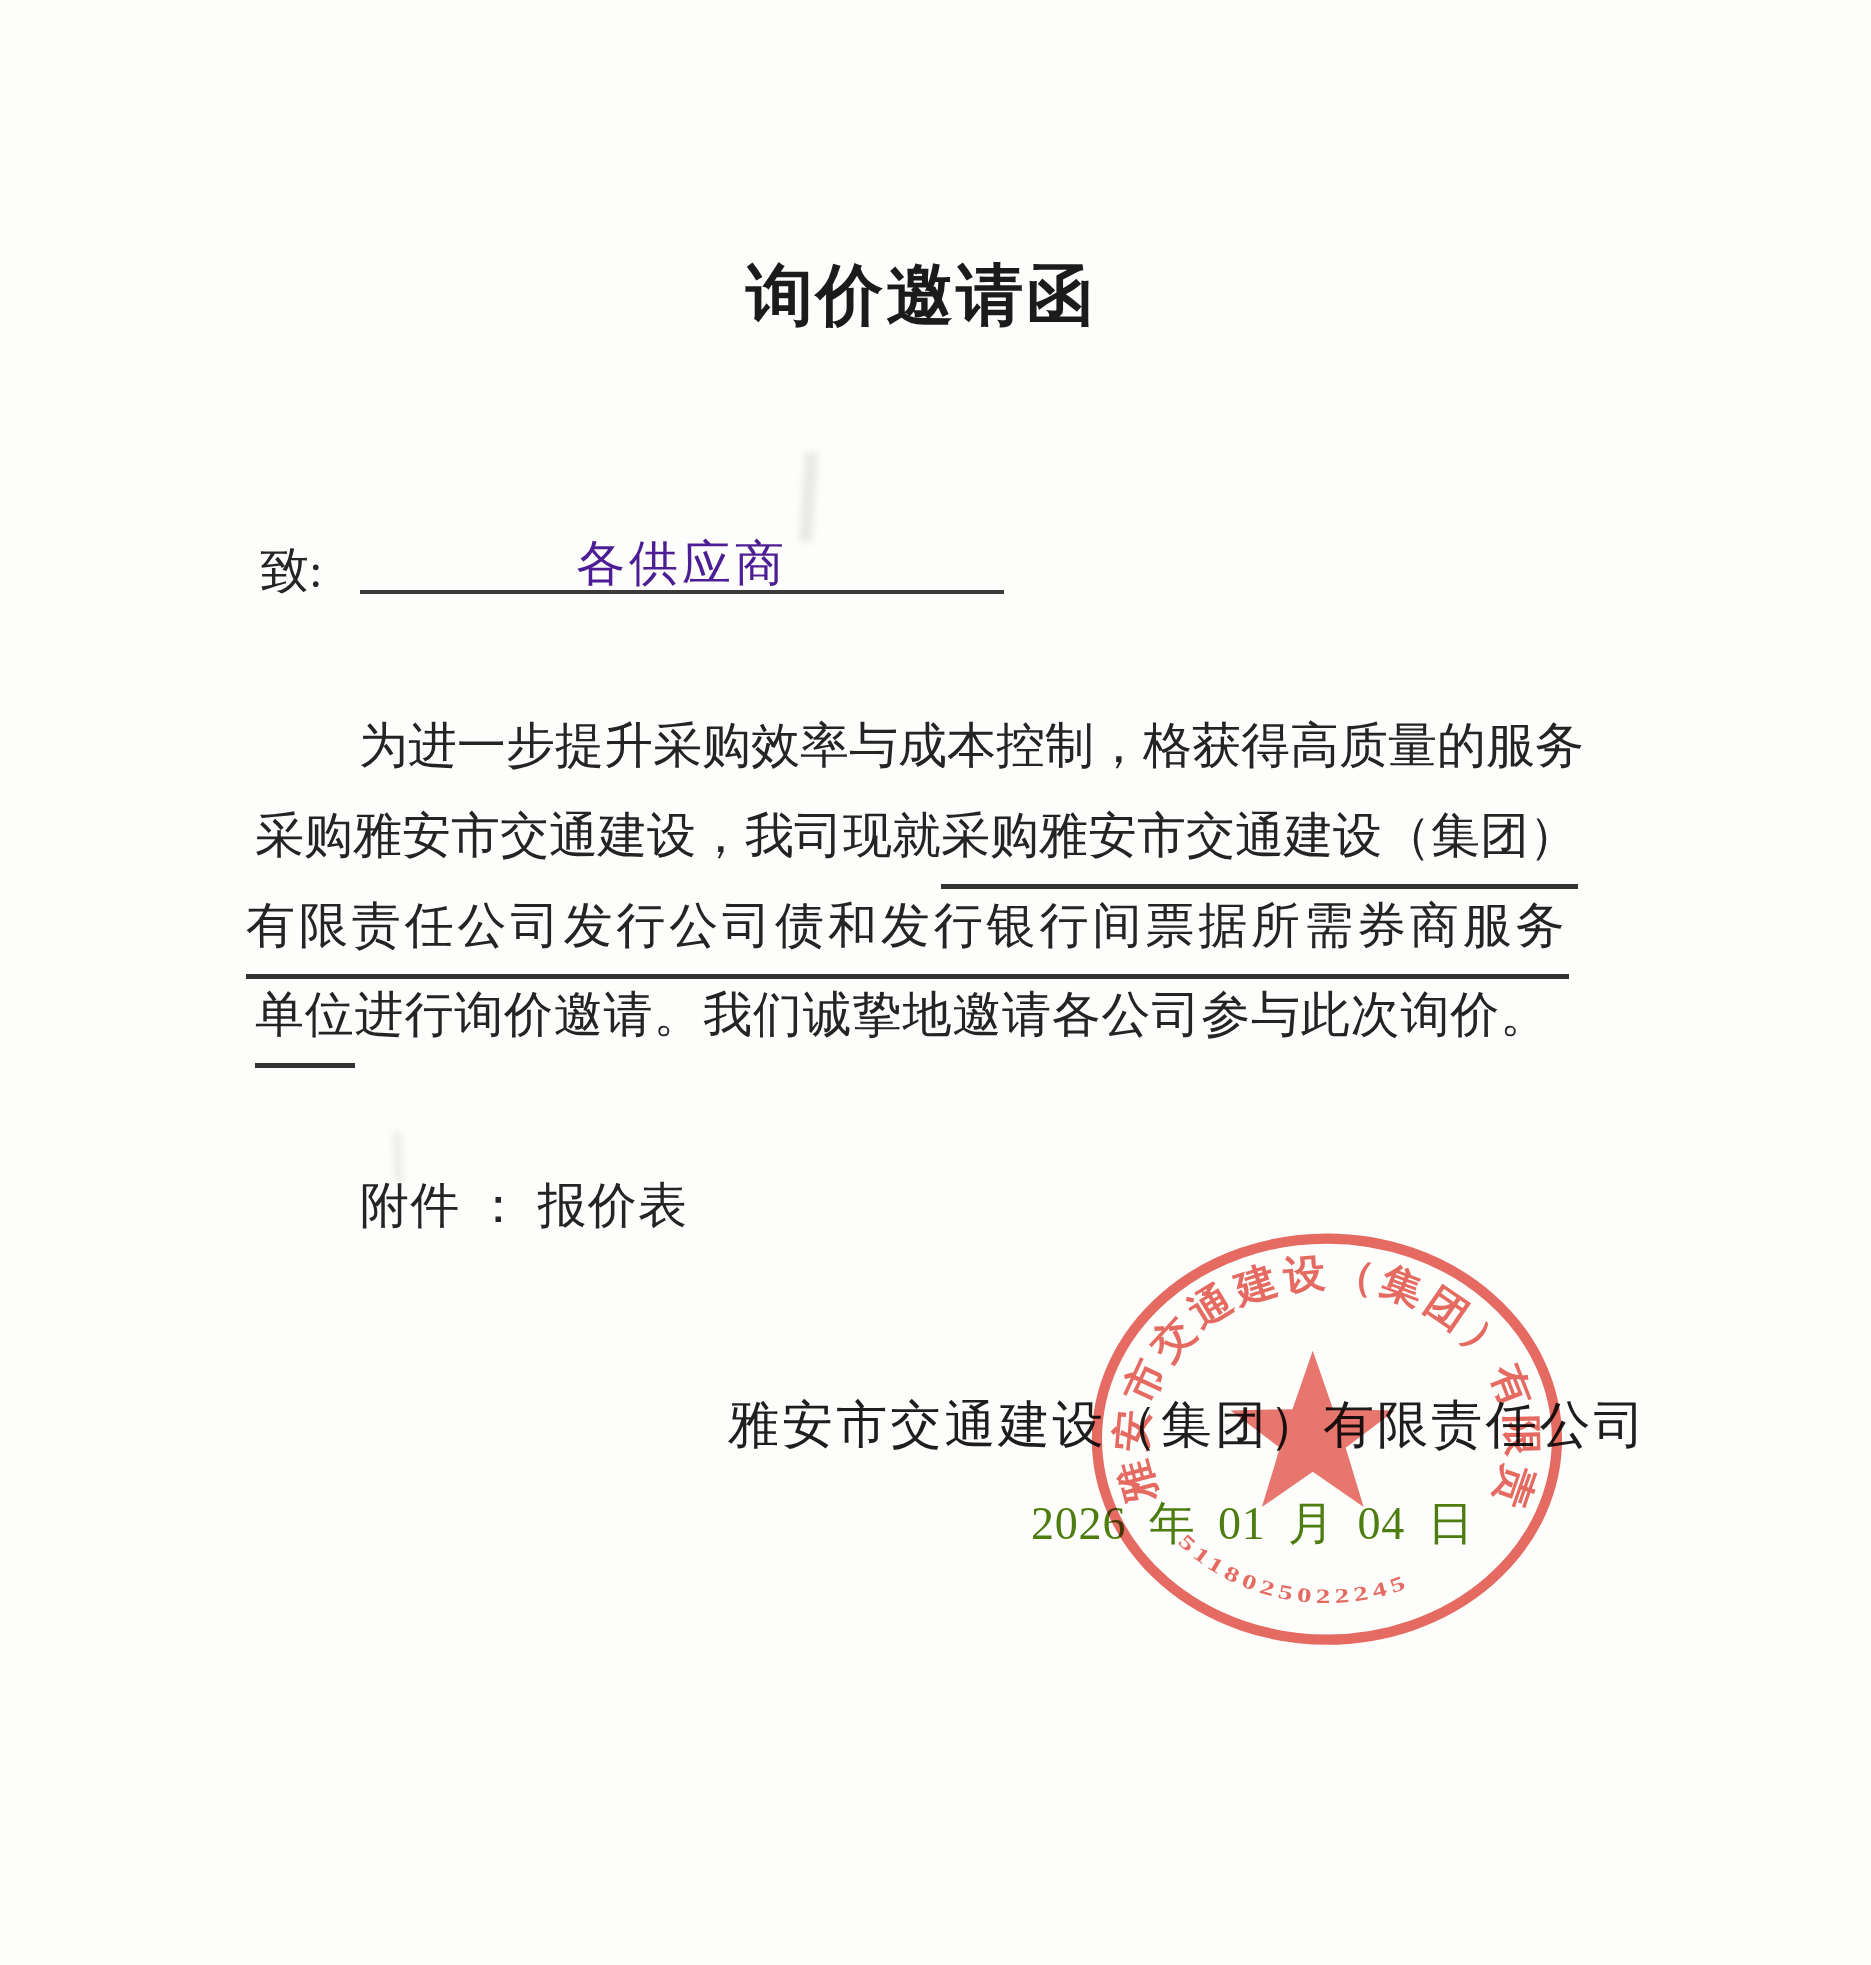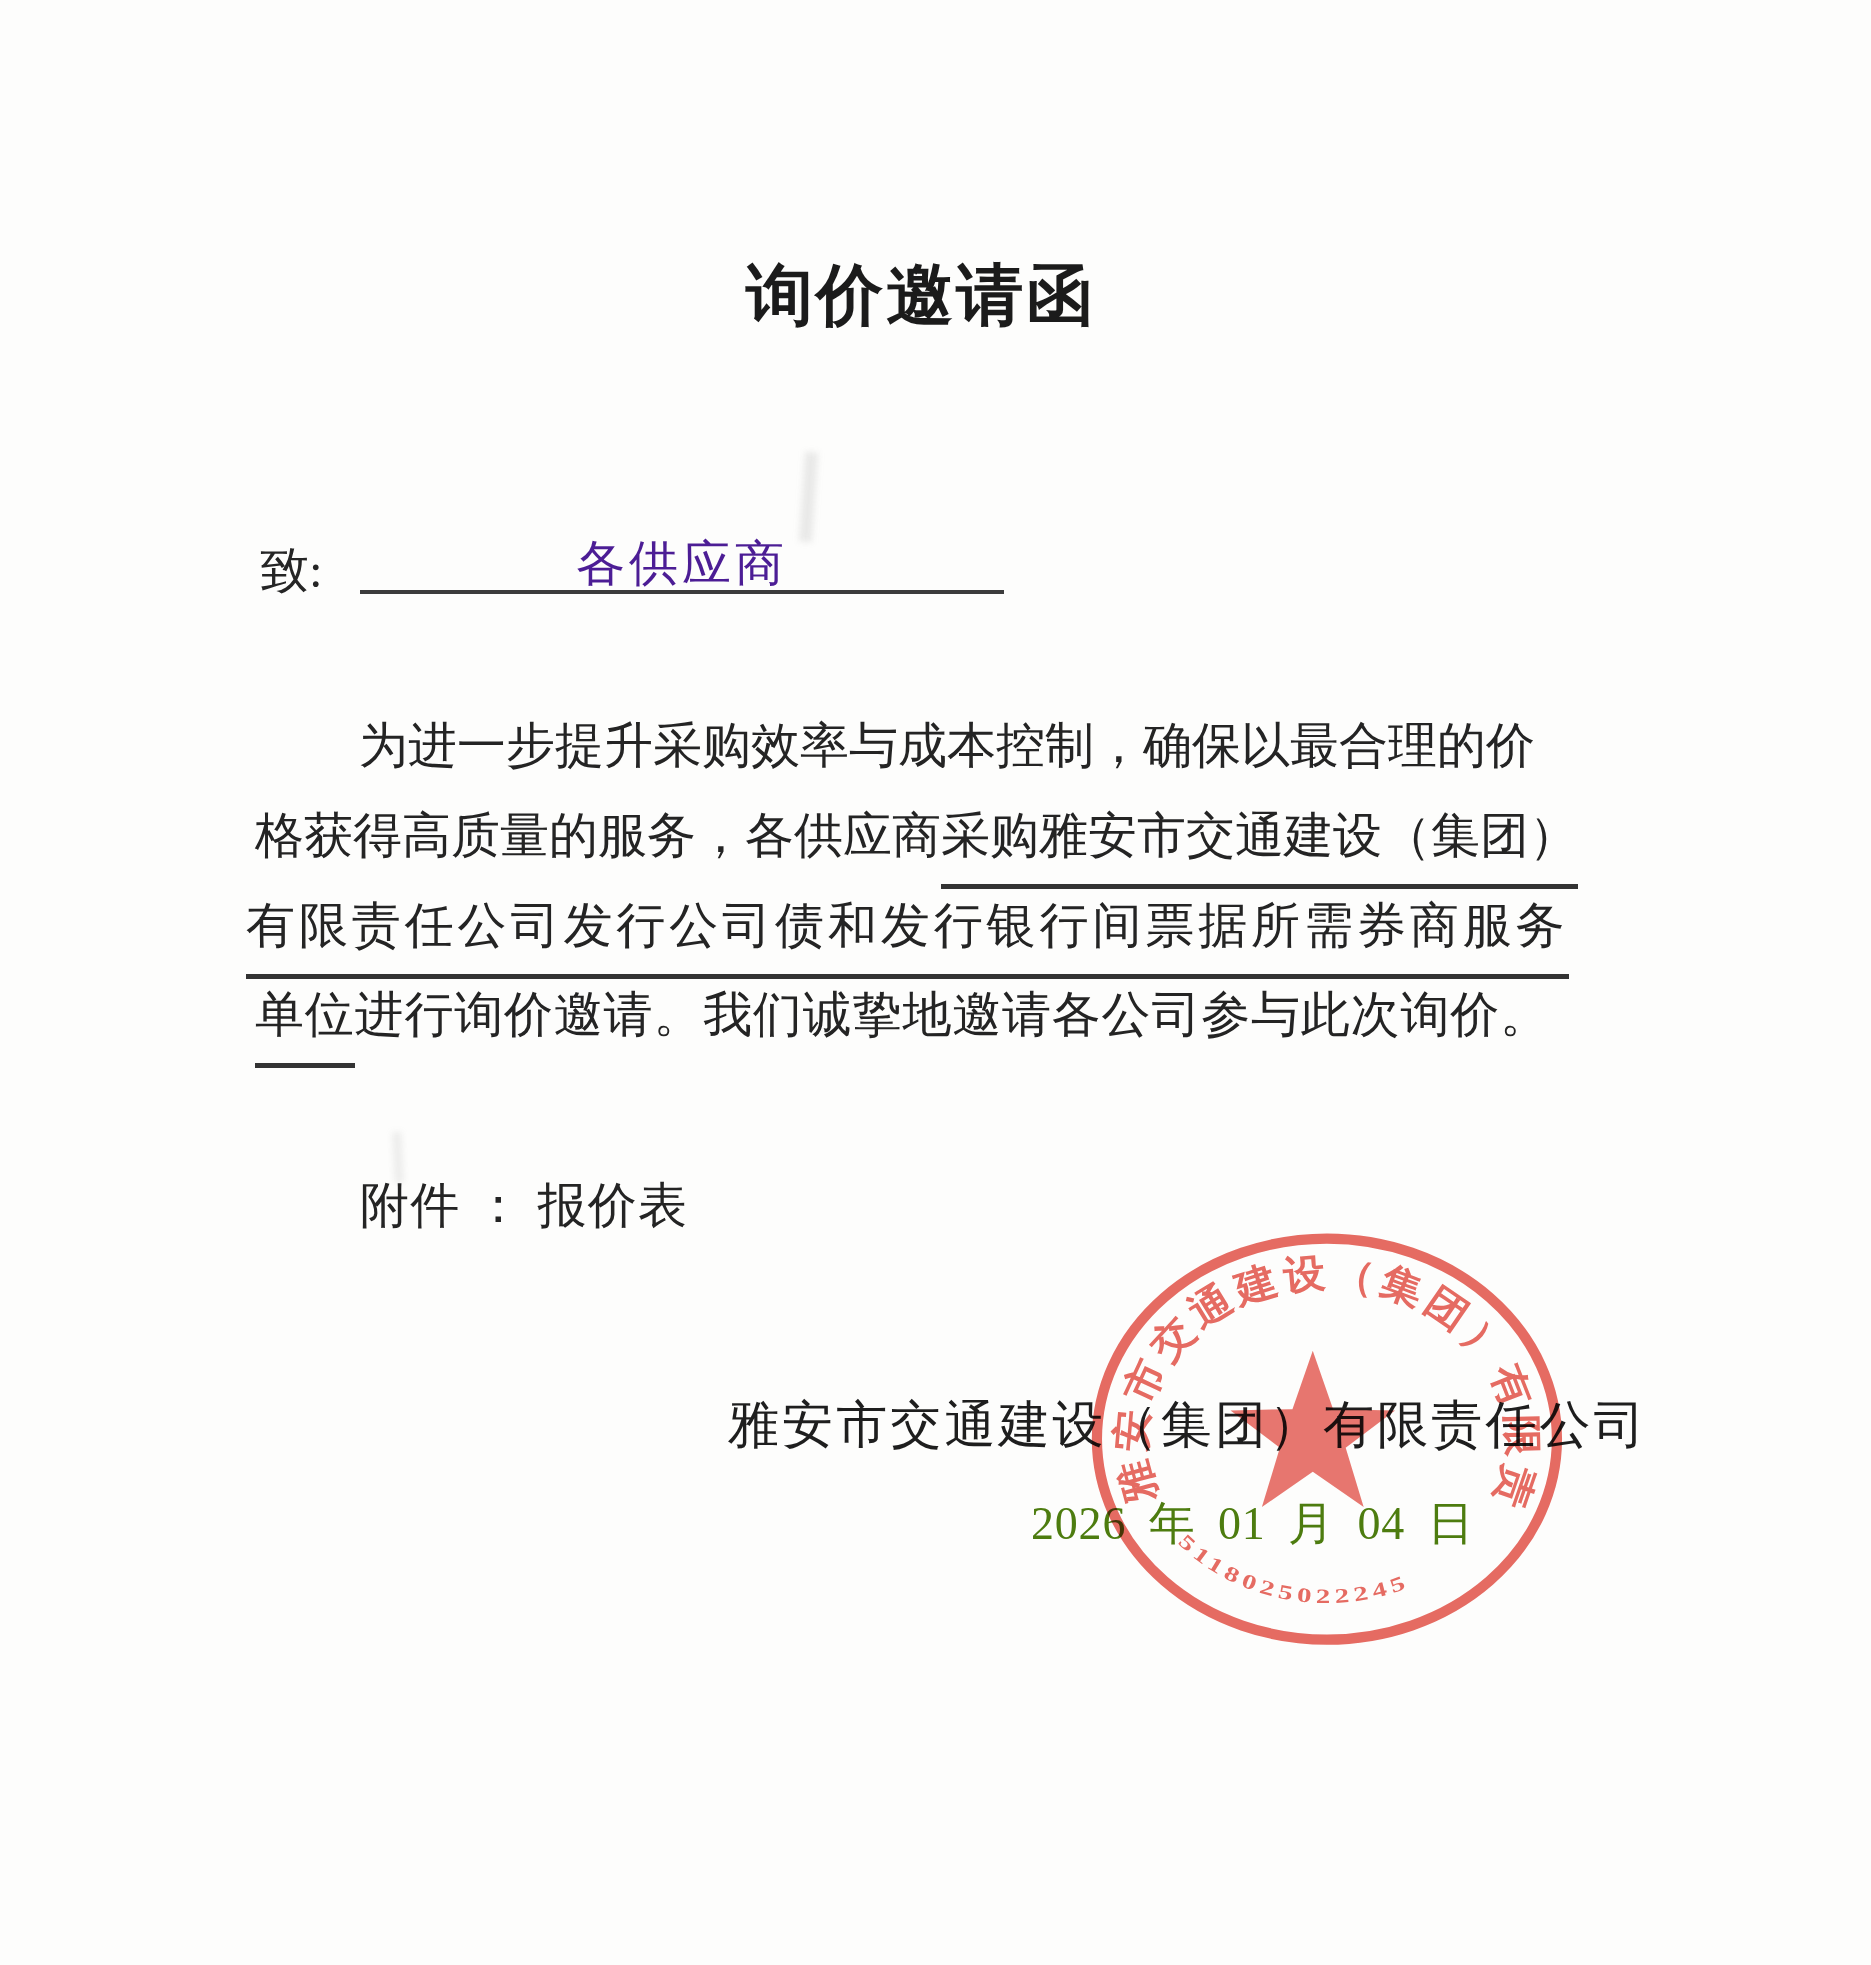--- a/index.html
+++ b/index.html
@@ -71,22 +71,22 @@
 <div class="page">
 
   <div class="abs title">询价邀请函</div>
 
   <div class="abs to-label">致:</div>
   <div class="abs to-blank">
     <span class="recipient">各供应商</span>
   </div>
 
   <div>
-    <div class="abs pline pl1">为进一步提升采购效率与成本控制，确保以最合理的价</div>
-    <div class="abs pline pl2"><span>格获得高质量的服务，各供应商</span><span class="uline">采购雅安市交通建设（集团）</span></div>
+    <div class="abs pline pl1">为进一步提升采购效率与成本控制，格获得高质量的服务</div>
+    <div class="abs pline pl2"><span>采购雅安市交通建设，我司现就</span><span class="uline">采购雅安市交通建设（集团）</span></div>
     <div class="abs pline pl3"><span class="uline">有限责任公司发行公司债和发行银行间票据所需券商服务</span></div>
     <div class="abs pline pl4"><span class="uline">单位</span><span>进行询价邀请。我们诚挚地邀请各公司参与此次询价。</span></div>
   </div>
 
   <div class="abs attachment">附件 ： 报价表</div>
 
   <div class="abs company">雅安市交通建设（集团）有限责任公司</div>
   <div class="abs date">2026 年 01 月 04 日</div>
 
   <svg class="seal" viewBox="0 0 1320 1190" xmlns="http://www.w3.org/2000/svg">

